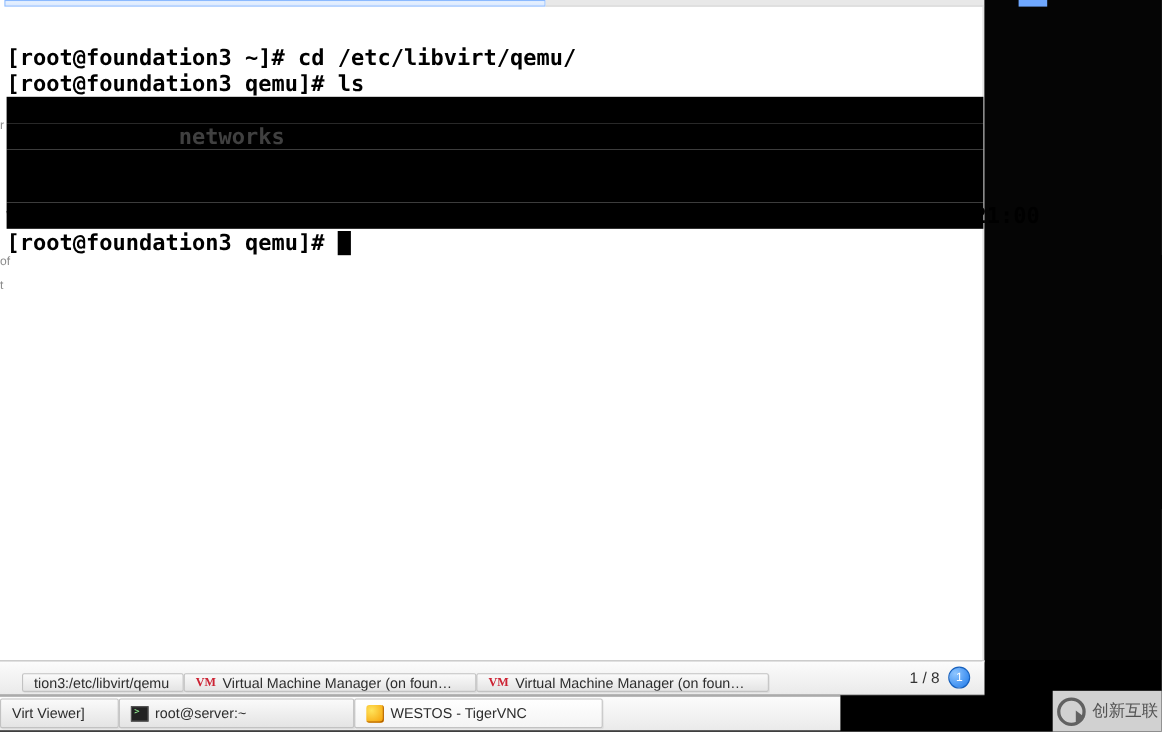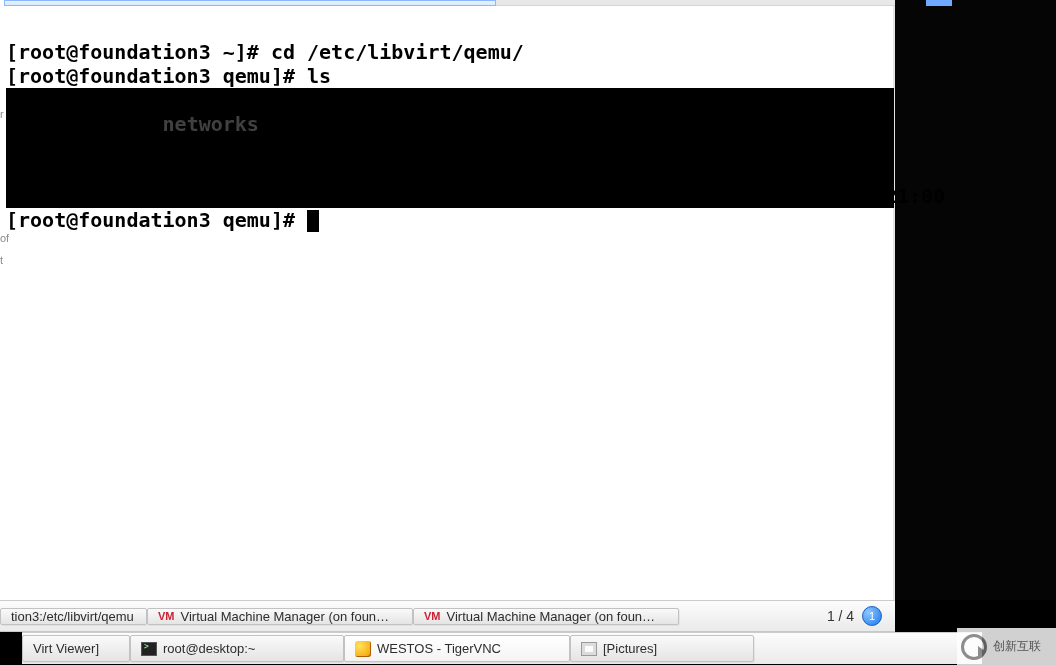--- a/index.html
+++ b/index.html
@@ -56,46 +56,46 @@
   .behind-text {
     position:absolute; left:0; font-size:11px; color:#8c8c8c; font-family:sans-serif;
     z-index:0;
   }
 
   
   .tabstrip1 {
     position: absolute; left: 0; top: 600px; width: 895px; height: 32px;
     background: linear-gradient(#fcfcfc,#eaeaea);
     border-top: 1px solid #ccc; border-bottom: 1px solid #c8c8c8;
-    display: flex; align-items: center;
+    display: flex; align-items: flex-end; padding-left: 20px;
   }
   .tabstrip2 {
-    position: absolute; left: 0; top: 632px; width: 960px; height: 32px;
+    position: absolute; left: 0; top: 632px; width: 764px; height: 32px;
     background: linear-gradient(#fcfcfc,#eaeaea);
     border-top: 1px solid #ccc;
-    display: flex; align-items: stretch; margin-left: 22px;
+    display: flex; align-items: stretch;
   }
   .tab {
     display: flex; align-items: center; gap: 6px;
     border: 1px solid #c2c2c2; border-radius: 2px;
     background: linear-gradient(#fafafa,#e4e4e4);
     padding: 0 10px; font-size: 13px; color: #2d2d2d;
     margin: 2px 0; box-shadow: 1px 1px 0 rgba(0,0,0,.05);
     overflow: hidden; white-space: nowrap;
   }
   .tab.active { background: linear-gradient(#fff,#f4f4f4); }
   .term-ico {
     display: inline-block; width: 16px; height: 14px; background: #222;
     border: 1px solid #555; position: relative;
   }
   .term-ico::after {
     content: ">"; color: #9cff9c; font-size: 8px; position: absolute;
     left: 2px; top: -1px; font-family: monospace;
   }
-  .vmm-ico { font-family: Liberation Sans, sans-serif; font-weight: bold; font-size: 11px; color: #c23; }
+  .vmm-ico { font-family: Liberation Serif, serif; font-weight: bold; font-size: 11px; color: #c23; }
   .vnc-ico {
     display:inline-block;width:16px;height:16px;border-radius:3px;
     background: radial-gradient(circle at 30% 30%, #ffe45b, #f59b00);
     box-shadow: inset -1px -1px 0 #b06000;
   }
   .folder-ico {
     display:inline-block;width:16px;height:14px;background:#dcdcdc;
     border:1px solid #9a9a9a;position:relative;
   }
   .folder-ico::before{
@@ -110,21 +110,21 @@
   .pager .badge {
     display: inline-flex; width: 20px; height: 20px; border-radius: 50%;
     background: radial-gradient(circle at 30% 30%, #8fc6ff, #1c78ea);
     color: #fff; align-items: center; justify-content: center; font-size: 11px;
     border: 1px solid #1660bd;
   }
 
   .watermark {
     position: absolute; left: 957px; top: 628px; width: 99px; height: 37px;
     background: #fff; opacity: .82; display: flex; align-items: center; gap: 6px;
-    padding-left: 4px; color: #666; font-size: 12px; overflow:hidden;
+    padding-left: 4px; color: #666; font-size: 15px; overflow:hidden;
   }
   .watermark .glyph {
     width: 26px; height: 26px; border-radius: 50%;
     border: 3px solid #777; position: relative; flex: 0 0 auto;
   }
   .watermark .glyph::after{
     content:""; position:absolute; right:-2px; top:9px; width:0;height:0;
     border-top:6px solid transparent;border-bottom:6px solid transparent;
     border-left:8px solid #777;
   }
@@ -172,38 +172,34 @@
     <span class="vmm-ico">VM</span>
     <span>Virtual Machine Manager (on foun…</span>
   </div>
   <div class="tab" style="width:266px">
     <span class="vmm-ico">VM</span>
     <span>Virtual Machine Manager (on foun…</span>
   </div>
 </div>
 
 <div class="pager">
-  <span>1 / 4</span>
+  <span>1 / 8</span>
   <span class="badge">1</span>
 </div>
 
 <div class="tabstrip2">
   <div class="tab" style="width:108px">
     <span>Virt Viewer]</span>
   </div>
   <div class="tab" style="width:214px">
     <span class="term-ico"></span>
-    <span>root@desktop:~</span>
+    <span>root@server:~</span>
   </div>
   <div class="tab active" style="width:226px">
     <span class="vnc-ico"></span>
     <span>WESTOS - TigerVNC</span>
   </div>
-  <div class="tab" style="width:184px">
-    <span class="folder-ico"></span>
-    <span>[Pictures]</span>
-  </div>
 </div>
 
 <div class="watermark">
   <span class="glyph"></span>
   <span>创新互联</span>
 </div>
 
 </body></html>

